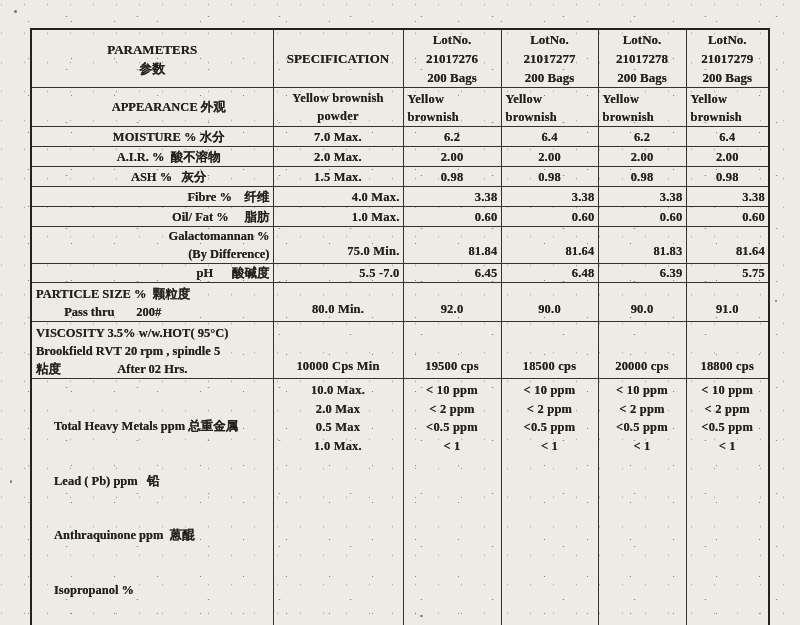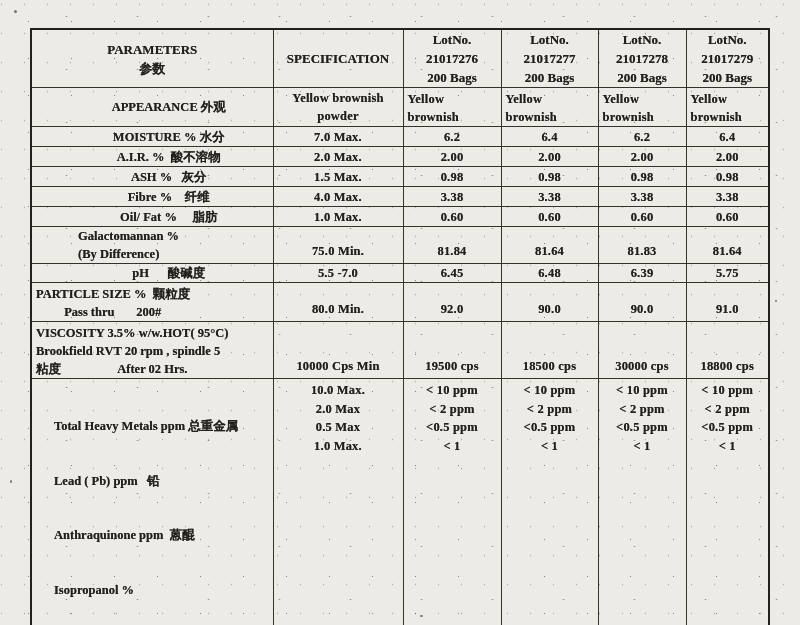--- a/index.html
+++ b/index.html
@@ -57,21 +57,21 @@
     white-space: pre-line;
   }
   tr.h-head  { height: 58px; margin-top: 19px; }
   tr.h-app   { height: 37px; }
   tr.h-1     { height: 20px; }
   tr.h-gal   { height: 37px; }
   tr.h-ph    { height: 18px; }
   tr.h-part  { height: 37px; }
   tr.h-visc  { height: 56px; }
   tr.h-hm    { height: 74px; }
-  tr.dash > td { border-top: 1.5px dashed #4c4740; }
+  tr.dash > td { border-top: 1.5px dashed #4c4740; text-align: right; }
   .speck {
     position: absolute;
     background: rgba(40,36,30,0.6);
     border-radius: 50%;
   }
 </style>
 </head>
 <body>
 
 <div class="speck" style="left:14px; top:10px; width:3px; height:3px;"></div>
@@ -199,21 +199,21 @@
     <td class="c val vb">91.0</td>
   </tr>
 
   <tr class="h-visc">
     <td class="pw b ind-sm top">VISCOSITY 3.5% w/w.HOT( 95°C)
 Brookfield RVT 20 rpm , spindle 5
 粘度                  After 02 Hrs.</td>
     <td class="c val vb">10000 Cps Min</td>
     <td class="c val vb">19500 cps</td>
     <td class="c val vb">18500 cps</td>
-    <td class="c val vb">30000 cps</td>
+    <td class="c val vb">20000 cps</td>
     <td class="c val vb">18800 cps</td>
   </tr>
 
   <tr class="h-hm">
     <td class="pw b ind-md top">
       <div class="sub">Total Heavy Metals ppm 总重金属</div>
       <div class="sub">Lead ( Pb) ppm   铅</div>
       <div class="sub">Anthraquinone ppm  蒽醌</div>
       <div class="sub">Isopropanol %</div>
     </td>

